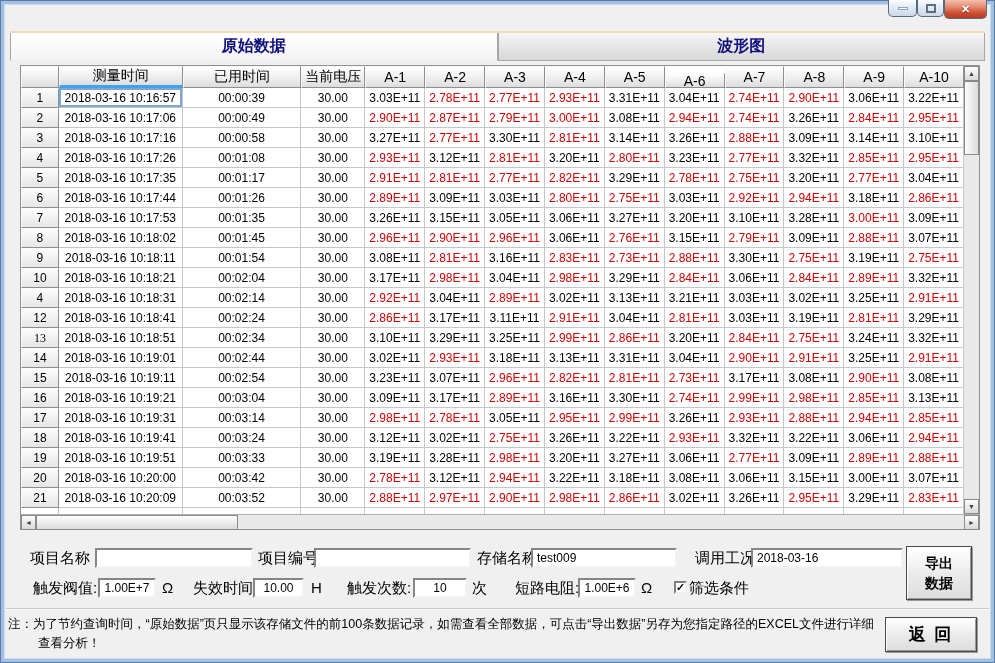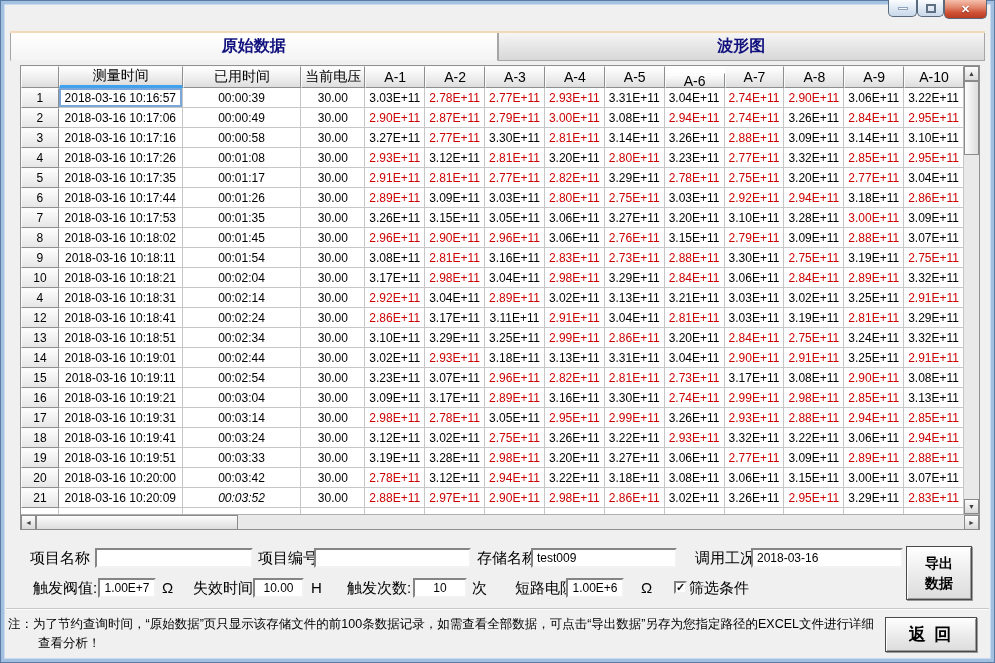--- a/index.html
+++ b/index.html
@@ -293,21 +293,21 @@
             <div class="td " style="width: 60px;">3.11E+11</div>
             <div class="td red" style="width: 60px;">2.91E+11</div>
             <div class="td " style="width: 60px;">3.04E+11</div>
             <div class="td red" style="width: 60px;">2.81E+11</div>
             <div class="td " style="width: 60px;">3.03E+11</div>
             <div class="td " style="width: 60px;">3.19E+11</div>
             <div class="td red" style="width: 60px;">2.81E+11</div>
             <div class="td " style="width: 60px;">3.29E+11</div>
           </div>
           <div class="tr">
-            <div class="td rownum" style="width: 38px;">13</div>
+            <div class="td rownum" style="width: 38px; font-family: Liberation Serif, serif;">13</div>
             <div class="td " style="width: 124px;">2018-03-16 10:18:51</div>
             <div class="td " style="width: 119px;">00:02:34</div>
             <div class="td " style="width: 64px;">30.00</div>
             <div class="td " style="width: 60px;">3.10E+11</div>
             <div class="td " style="width: 60px;">3.29E+11</div>
             <div class="td " style="width: 60px;">3.25E+11</div>
             <div class="td red" style="width: 60px;">2.99E+11</div>
             <div class="td red" style="width: 60px;">2.86E+11</div>
             <div class="td " style="width: 60px;">3.20E+11</div>
             <div class="td red" style="width: 60px;">2.84E+11</div>
@@ -423,21 +423,21 @@
             <div class="td " style="width: 60px;">3.18E+11</div>
             <div class="td " style="width: 60px;">3.08E+11</div>
             <div class="td " style="width: 60px;">3.06E+11</div>
             <div class="td " style="width: 60px;">3.15E+11</div>
             <div class="td " style="width: 60px;">3.00E+11</div>
             <div class="td " style="width: 60px;">3.07E+11</div>
           </div>
           <div class="tr">
             <div class="td rownum" style="width: 38px;">21</div>
             <div class="td " style="width: 124px;">2018-03-16 10:20:09</div>
-            <div class="td " style="width: 119px; font-style: italic;">00:03:52</div>
+            <div class="td " style="width: 119px;">00:03:52</div>
             <div class="td " style="width: 64px;">30.00</div>
             <div class="td red" style="width: 60px;">2.88E+11</div>
             <div class="td red" style="width: 60px;">2.97E+11</div>
             <div class="td red" style="width: 60px;">2.90E+11</div>
             <div class="td red" style="width: 60px;">2.98E+11</div>
             <div class="td red" style="width: 60px;">2.86E+11</div>
             <div class="td " style="width: 60px;">3.02E+11</div>
             <div class="td " style="width: 60px;">3.26E+11</div>
             <div class="td red" style="width: 60px;">2.95E+11</div>
             <div class="td " style="width: 60px;">3.29E+11</div>
@@ -494,21 +494,21 @@
   <div class="flabel" style="left:33px;top:578px;">触发阀值:</div>
   <input class="finput center" style="left: 98px; top: 578px; width: 58px;" value="1.00E+7">
   <div class="flabel" style="left:162px;top:578px;">Ω</div>
   <div class="flabel" style="left:193px;top:578px;">失效时间:</div>
   <input class="finput center" style="left: 253px; top: 578px; width: 51px;" value="10.00">
   <div class="flabel" style="left:311px;top:578px;">H</div>
   <div class="flabel" style="left:347px;top:578px;">触发次数:</div>
   <input class="finput center" style="left: 413px; top: 578px; width: 54px;" value="10">
   <div class="flabel" style="left:472px;top:578px;">次</div>
   <div class="flabel" style="left:515px;top:578px;">短路电阻:</div>
-  <input class="finput center" style="left: 566px; top: 578px; width: 58px;" value="1.00E+6">
+  <input class="finput center" style="left: 578px; top: 578px; width: 58px;" value="1.00E+6">
   <div class="flabel" style="left:641px;top:578px;">Ω</div>
   <div class="checkbox" style="left:674px;top:581px;">✓</div>
   <div class="flabel" style="left:689px;top:578px;">筛选条件</div>
 
   <div class="divider"></div>
   <div class="note">注：为了节约查询时间，“原始数据”页只显示该存储文件的前100条数据记录，如需查看全部数据，可点击“导出数据”另存为您指定路径的EXCEL文件进行详细查看分析！</div>
   <div class="btn3d btn-return">返 回</div>
 
 </div>
 

